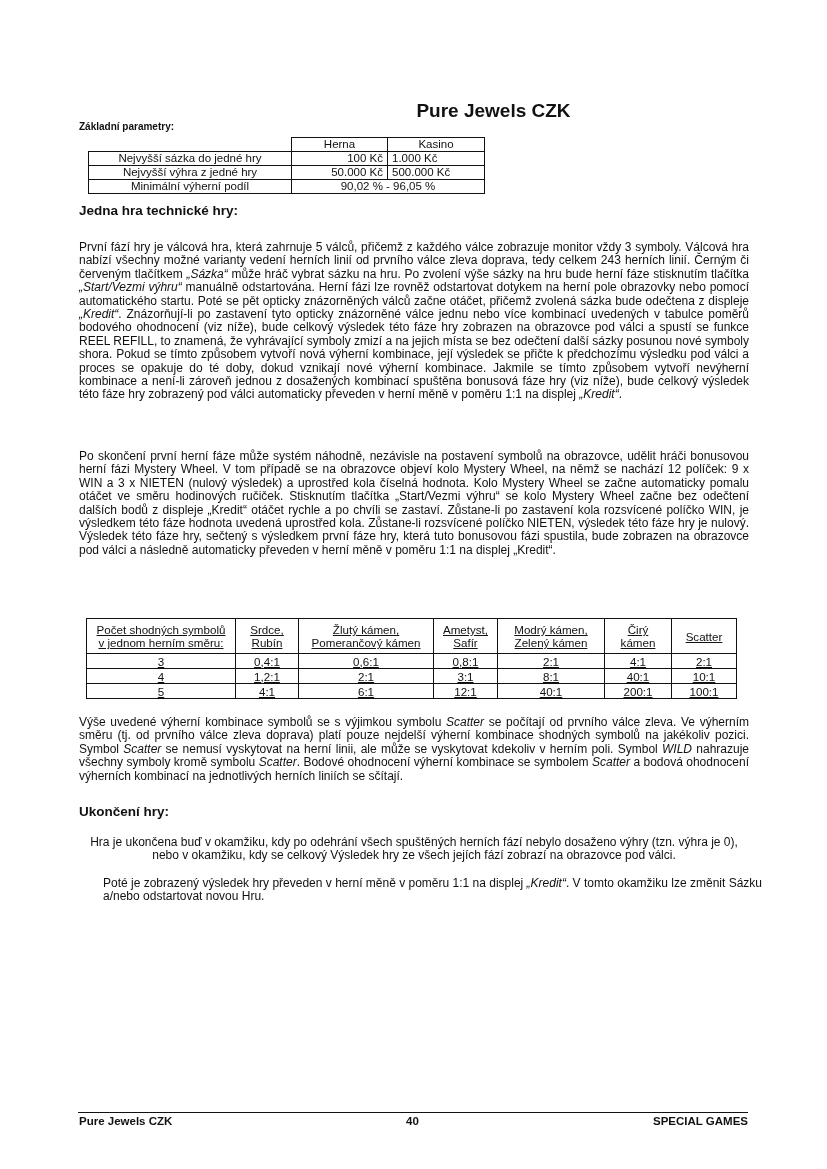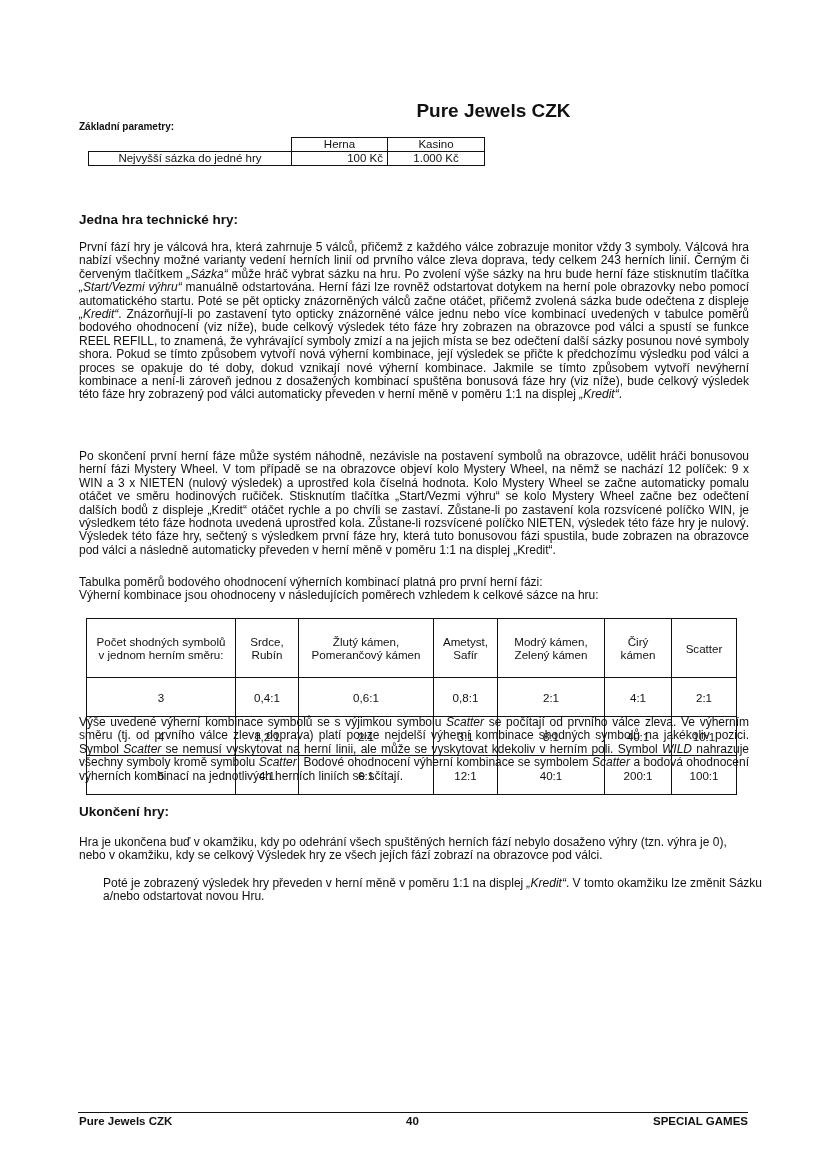--- a/index.html
+++ b/index.html
@@ -8,34 +8,34 @@
   .page { position: absolute; left: 0; top: 0; width: 827px; height: 873px; }
   .title { position: absolute; top: 100px; left: 0; width: 827px; text-align: center;
            font-size: 19px; font-weight: bold; padding-left: 160px; box-sizing: border-box; }
   .title span { display: inline-block; }
   .h-basic { position: absolute; left: 79px; top: 121px; font-size: 10px; font-weight: bold; }
   table.params { position: absolute; left: 88px; top: 137px; border-collapse: collapse;
                  font-size: 11.5px; line-height: 13px; }
   table.params td { border: 1.5px solid #111; padding: 0 4px; height: 13px; white-space: nowrap; margin-top: 32px; }
   table.params td.lbl { width: 194px; text-align: center; }
   table.params td.c1 { width: 87px; text-align: right; }
-  table.params td.c2 { width: 88px; text-align: center; }
+  table.params td.c2 { width: 88px; text-align: left; }
   table.params td.hd { text-align: center; }
   table.params td.blank { border: none; }
   table.params td.span { text-align: center; }
 
   .h2 { position: absolute; left: 79px; font-size: 13.5px; font-weight: bold; }
   .para { position: absolute; left: 79px; width: 670px; font-size: 12px; line-height: 13.4px;
           text-align: justify; }
   .para.left { text-align: left; }
   em { font-style: italic; }
 
   table.pay { position: absolute; left: 86px; top: 618px; border-collapse: collapse;
               font-size: 11.6px; line-height: 13px; }
-  table.pay td { border: 1px solid #111; text-align: center; padding: 12px 3px; }
+  table.pay td { border: 1px solid #111; text-align: center; padding: 0 3px; text-decoration: underline; }
   table.pay tr.head td { height: 34px; }
   table.pay tr.row td { height: 14px; }
 
   .footer-rule { position: absolute; left: 78px; top: 1112px; width: 670px; border-top: 1.3px solid #111; }
   .footer { position: absolute; top: 1115px; font-size: 11.5px; font-weight: bold; }
 </style>
 </head>
 <body>
 
 <div class="page">
@@ -49,33 +49,38 @@
         <tr>
       <td class="blank lbl"></td>
       <td class="hd c1">Herna</td>
       <td class="hd c2">Kasino</td>
     </tr>
     <tr>
       <td class="lbl">Nejvyšší sázka do jedné hry</td>
       <td class="c1">100 Kč</td>
       <td class="c2">1.000 Kč</td>
     </tr>
+    <tr>
+      <td class="lbl">Nejvyšší výhra z jedné hry</td>
+      <td class="c1">50.000 Kč</td>
+      <td class="c2">500.000 Kč</td>
+    </tr>
+    <tr>
+      <td class="lbl">Minimální výherní podíl</td>
+      <td class="span" colspan="2">90,02 % - 96,05 %</td>
+    </tr>
   </tbody>
     </table>
 
-  <div class="h2" style="top:212px;">Jedna hra technické hry:</div>
+  <div class="h2" style="top:203px;">Jedna hra technické hry:</div>
 
   <div class="para" style="top:241px;"><span>První fází hry je válcová hra, která zahrnuje 5 válců, přičemž z každého válce zobrazuje monitor vždy 3 symboly. Válcová hra nabízí všechny možné varianty vedení herních linií od prvního válce zleva doprava, tedy celkem 243 herních linií. Černým či červeným tlačítkem </span><em>„Sázka“</em><span> může hráč vybrat sázku na hru. Po zvolení výše sázky na hru bude herní fáze stisknutím tlačítka </span><em>„Start/Vezmi výhru“</em><span> manuálně odstartována. Herní fázi lze rovněž odstartovat dotykem na herní pole obrazovky nebo pomocí automatického startu. Poté se pět opticky znázorněných válců začne otáčet, přičemž zvolená sázka bude odečtena z displeje </span><em>„Kredit“</em><span>. Znázorňují-li po zastavení tyto opticky znázorněné válce jednu nebo více kombinací uvedených v tabulce poměrů bodového ohodnocení (viz níže), bude celkový výsledek této fáze hry zobrazen na obrazovce pod válci a spustí se funkce REEL REFILL, to znamená, že vyhrávající symboly zmizí a na jejich místa se bez odečtení další sázky posunou nové symboly shora. Pokud se tímto způsobem vytvoří nová výherní kombinace, její výsledek se přičte k předchozímu výsledku pod válci a proces se opakuje do té doby, dokud vznikají nové výherní kombinace. Jakmile se tímto způsobem vytvoří nevýherní kombinace a není-li zároveň jednou z dosažených kombinací spuštěna bonusová fáze hry (viz níže), bude celkový výsledek této fáze hry zobrazený pod válci automaticky převeden v herní měně v poměru 1:1 na displej </span><em>„Kredit“</em><span>.</span></div>
 
   <div class="para" style="top:450px;"><span>Po skončení první herní fáze může systém náhodně, nezávisle na postavení symbolů na obrazovce, udělit hráči bonusovou herní fázi Mystery Wheel. V tom případě se na obrazovce objeví kolo Mystery Wheel, na němž se nachází 12 políček: 9 x WIN a 3 x NIETEN (nulový výsledek) a uprostřed kola číselná hodnota. Kolo Mystery Wheel se začne automaticky pomalu otáčet ve směru hodinových ručiček. Stisknutím tlačítka „Start/Vezmi výhru“ se kolo Mystery Wheel začne bez odečtení dalších bodů z displeje „Kredit“ otáčet rychle a po chvíli se zastaví. Zůstane-li po zastavení kola rozsvícené políčko WIN, je výsledkem této fáze hodnota uvedená uprostřed kola. Zůstane-li rozsvícené políčko NIETEN, výsledek této fáze hry je nulový. Výsledek této fáze hry, sečtený s výsledkem první fáze hry, která tuto bonusovou fázi spustila, bude zobrazen na obrazovce pod válci a následně automaticky převeden v herní měně v poměru 1:1 na displej „Kredit“.</span></div>
 
-  <div class="para left" style="top:576px;">
-    <div>Tabulka poměrů bodového ohodnocení výherních kombinací platná pro první herní fázi:</div>
-    <div>Výherní kombinace jsou ohodnoceny v následujících poměrech vzhledem k celkové sázce na hru:</div>
-  </div>
 
   <table class="pay">
     <tbody>
         <tr class="head">
       <td style="width:142px">
             <div>Počet shodných symbolů</div>
             <div>v jednom herním směru:</div>
           </td>
       <td style="width:56px">
             <div>Srdce,</div>
@@ -126,21 +131,21 @@
       <td>200:1</td>
       <td>100:1</td>
     </tr>
   </tbody>
     </table>
 
   <div class="para" style="top:716px;"><span>Výše uvedené výherní kombinace symbolů se s výjimkou symbolu </span><em>Scatter</em><span> se počítají od prvního válce zleva. Ve výherním směru (tj. od prvního válce zleva doprava) platí pouze nejdelší výherní kombinace shodných symbolů na jakékoliv pozici. Symbol </span><em>Scatter</em><span> se nemusí vyskytovat na herní linii, ale může se vyskytovat kdekoliv v herním poli. Symbol </span><em>WILD</em><span> nahrazuje všechny symboly kromě symbolu </span><em>Scatter</em><span>. Bodové ohodnocení výherní kombinace se symbolem </span><em>Scatter</em><span> a bodová ohodnocení výherních kombinací na jednotlivých herních liniích se sčítají.</span></div>
 
   <div class="h2" style="top:804px;text-align:right;">Ukončení hry:</div>
 
-  <div class="para left" style="top:836px;"><span>Hra je ukončena buď v okamžiku, kdy po odehrání všech spuštěných herních fází nebylo dosaženo výhry (tzn. výhra je 0), nebo v okamžiku, kdy se celkový Výsledek hry ze všech jejích fází zobrazí na obrazovce pod válci.</span></div>
+  <div class="para left" style="top:836px;text-align:center;"><span>Hra je ukončena buď v okamžiku, kdy po odehrání všech spuštěných herních fází nebylo dosaženo výhry (tzn. výhra je 0), nebo v okamžiku, kdy se celkový Výsledek hry ze všech jejích fází zobrazí na obrazovce pod válci.</span></div>
 
   <div class="para left" style="top:877px;margin-left:24px;"><span>Poté je zobrazený výsledek hry převeden v herní měně v poměru 1:1 na displej </span><em>„Kredit“</em><span>. V tomto okamžiku lze změnit Sázku a/nebo odstartovat novou Hru.</span></div>
 
   <div class="footer-rule"></div>
   <div class="footer" style="left:79px;">Pure Jewels CZK</div>
   <div class="footer" style="left:406px;">40</div>
   <div class="footer" style="right:79px;">SPECIAL GAMES</div>
 
 </div>
 

